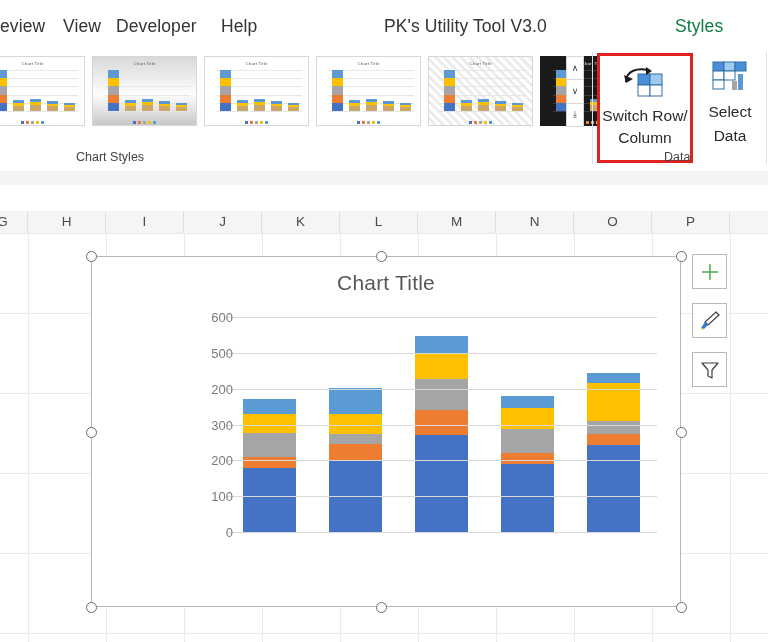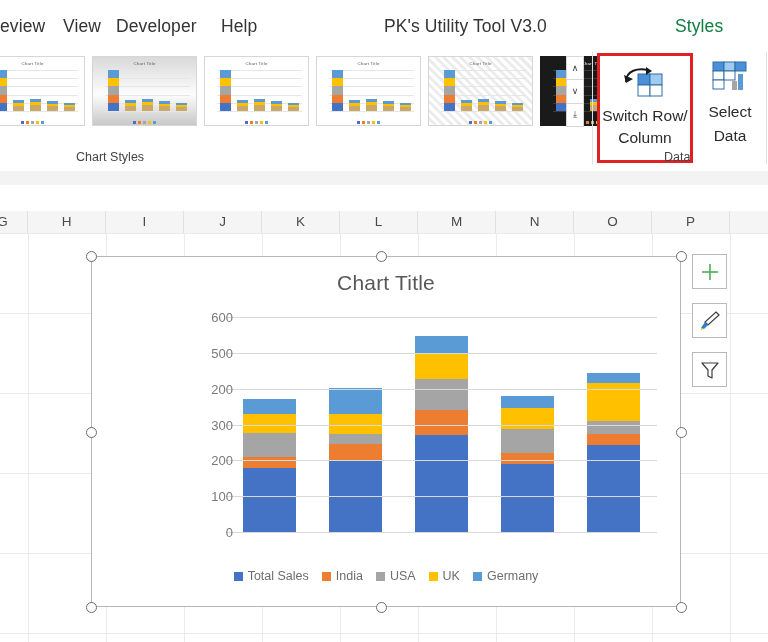--- a/index.html
+++ b/index.html
@@ -623,42 +623,20 @@
           </div>
         </div>
     <div class="gline" style="top: 0px;"></div>
         <div class="gline" style="top: 35.8333px;"></div>
         <div class="gline" style="top: 71.6667px;"></div>
         <div class="gline" style="top: 107.5px;"></div>
         <div class="gline" style="top: 143.333px;"></div>
         <div class="gline" style="top: 179.167px;"></div>
         <div class="gline" style="top: 215px;"></div>
       </div>
-    <div class="legend">
-        <div class="legitem">
-          <span class="legdot" style="background: rgb(68, 114, 196);"></span>
-          <span class="legtxt">Total Sales</span>
-        </div>
-        <div class="legitem">
-          <span class="legdot" style="background: rgb(237, 125, 49);"></span>
-          <span class="legtxt">India</span>
-        </div>
-        <div class="legitem">
-          <span class="legdot" style="background: rgb(165, 165, 165);"></span>
-          <span class="legtxt">USA</span>
-        </div>
-        <div class="legitem">
-          <span class="legdot" style="background: rgb(255, 192, 0);"></span>
-          <span class="legtxt">UK</span>
-        </div>
-        <div class="legitem">
-          <span class="legdot" style="background: rgb(91, 155, 213);"></span>
-          <span class="legtxt">Germany</span>
-        </div>
-      </div>
   <div class="ytick" style="top: 60px;">600</div>
       <div class="ytick" style="top: 95.8333px;">500</div>
       <div class="ytick" style="top: 131.667px;">200</div>
       <div class="ytick" style="top: 167.5px;">300</div>
       <div class="ytick" style="top: 203.333px;">200</div>
       <div class="ytick" style="top: 239.167px;">100</div>
       <div class="ytick" style="top: 275px;">0</div>
     </div>
 
   <div class="chart-btns">

